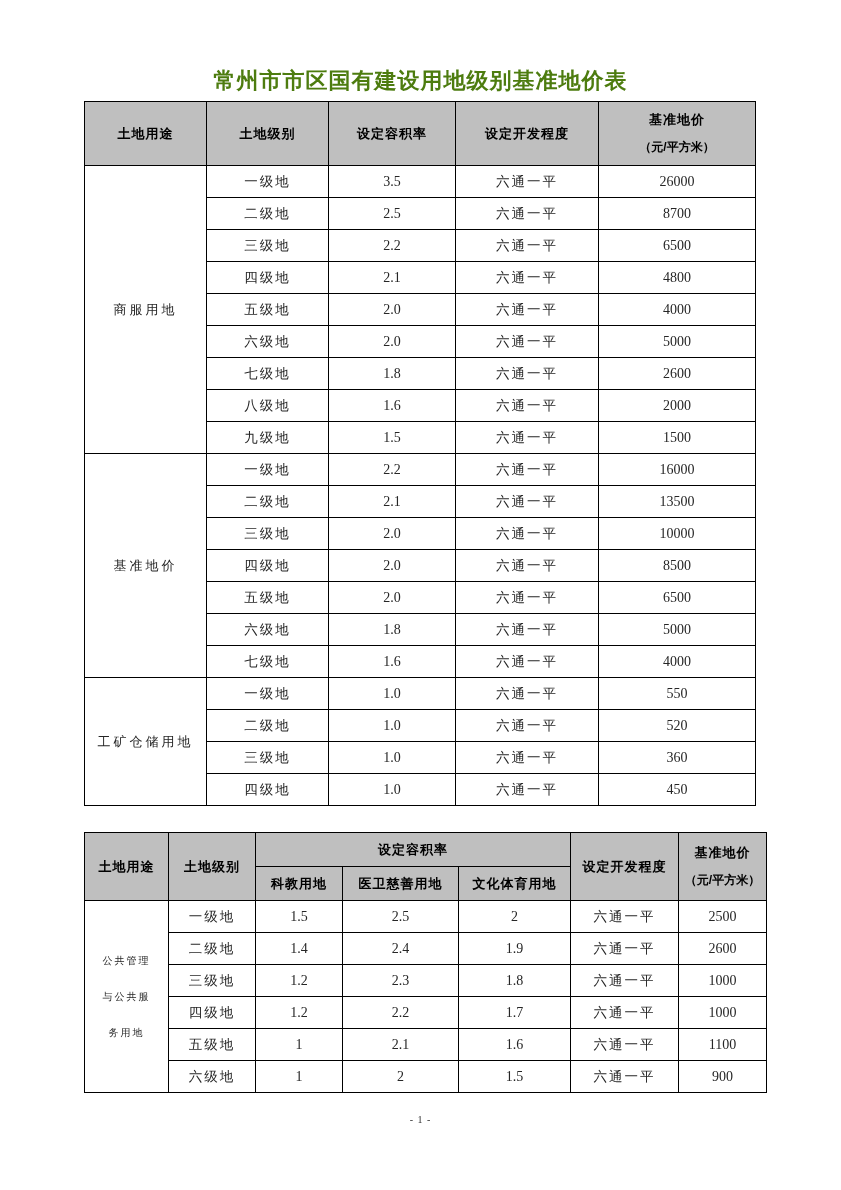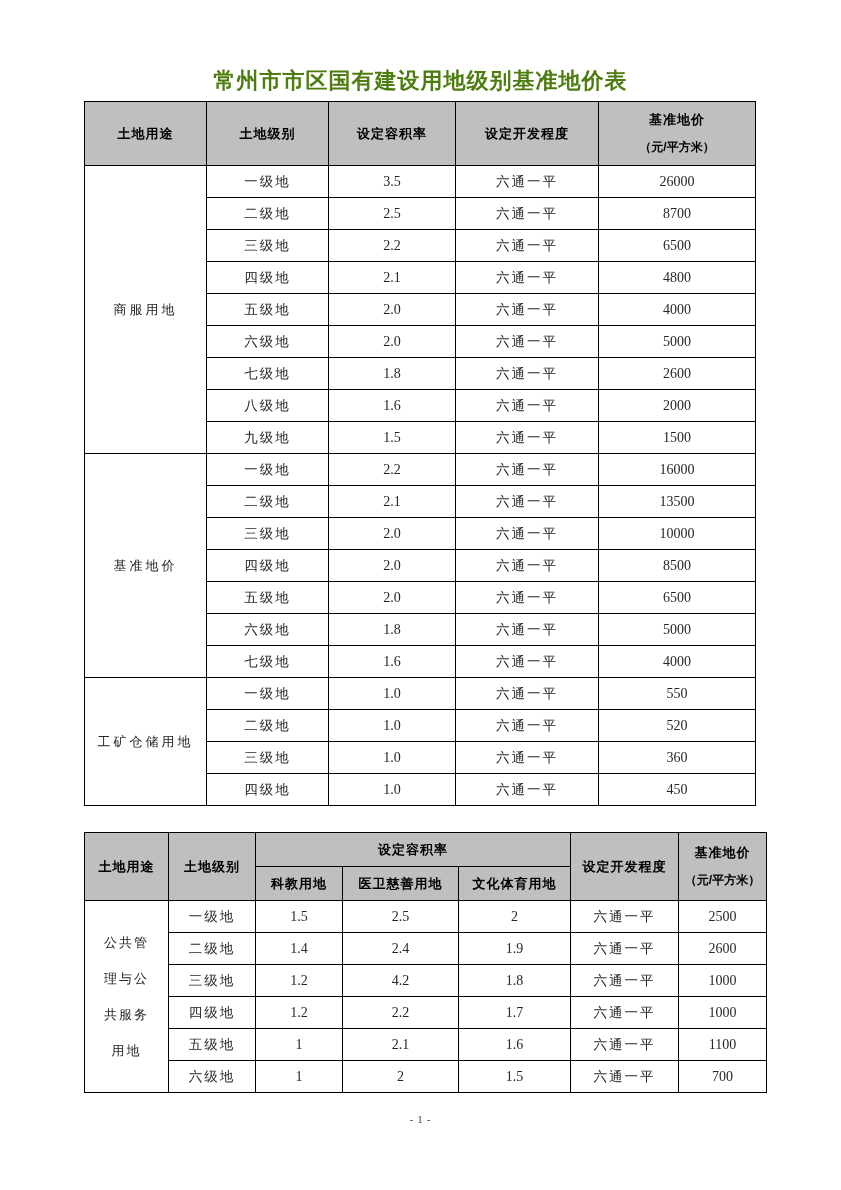--- a/index.html
+++ b/index.html
@@ -28,21 +28,21 @@
     font-size:13px; color:#000; letter-spacing:1px;
   }
   td { font-size:13.5px; color:#262626; }
   .t1 th { height:64px; }
   .t1 td { height:32px; }
   .t2 .hrow th { height:34px; }
   .t2 td { height:32px; }
   .zh  { letter-spacing:2px;margin-top:12px; }
   .num { letter-spacing:0; font-size:14px; }
   .group-cell { letter-spacing:3px; font-size:13px; }
-  .group-cell-wrap { letter-spacing:2px; font-size:13px; line-height:36px; padding:0 13px; }
+  .group-cell-wrap { letter-spacing:2px; font-size:10px; line-height:36px; padding:0 13px; }
   .price-head .l1 { margin-bottom:10px; }
   .price-head .l2 { font-size:12px; letter-spacing:0; }
   .page-footer {
     position:absolute; left:0; right:0; top:1114px; text-align:center;
     font-size:10px; color:#333; letter-spacing:1px;
     font-family:"Liberation Serif", serif;
   }
 </style>
 </head>
 <body>
@@ -241,21 +241,21 @@
         <td class="zh">二级地</td>
         <td class="num">1.4</td>
         <td class="num">2.4</td>
         <td class="num">1.9</td>
         <td class="zh">六通一平</td>
         <td class="num">2600</td>
       </tr>
       <tr>
         <td class="zh">三级地</td>
         <td class="num">1.2</td>
-        <td class="num">4.2</td>
+        <td class="num">2.3</td>
         <td class="num">1.8</td>
         <td class="zh">六通一平</td>
         <td class="num">1000</td>
       </tr>
       <tr>
         <td class="zh">四级地</td>
         <td class="num">1.2</td>
         <td class="num">2.2</td>
         <td class="num">1.7</td>
         <td class="zh">六通一平</td>
@@ -268,20 +268,20 @@
         <td class="num">1.6</td>
         <td class="zh">六通一平</td>
         <td class="num">1100</td>
       </tr>
       <tr>
         <td class="zh">六级地</td>
         <td class="num">1</td>
         <td class="num">2</td>
         <td class="num">1.5</td>
         <td class="zh">六通一平</td>
-        <td class="num">700</td>
+        <td class="num">900</td>
       </tr>
     </tbody>
   </table>
 
   <div class="page-footer">- 1 -</div>
 
 </div>
 
 </body></html>

